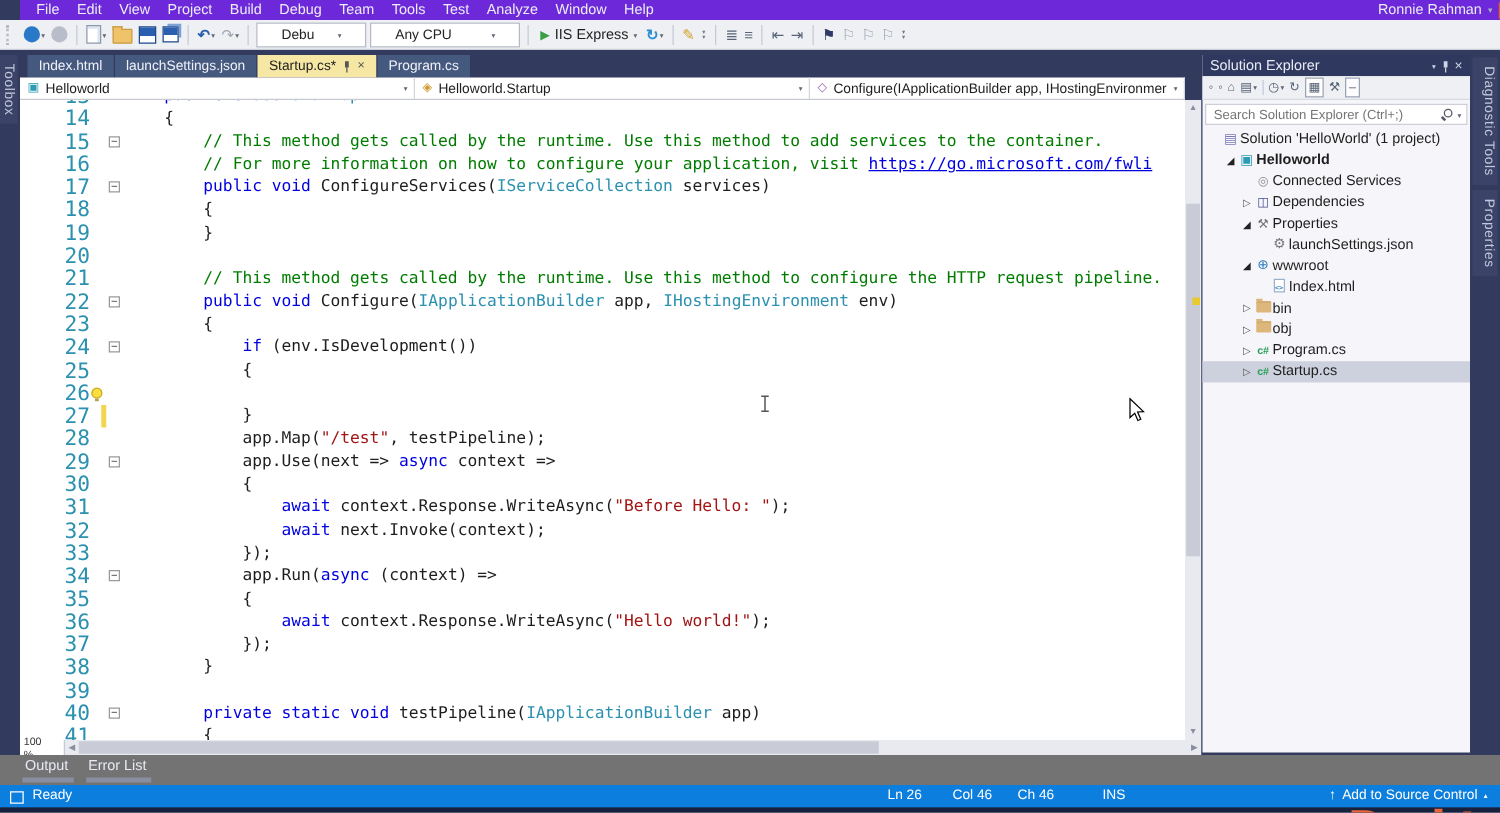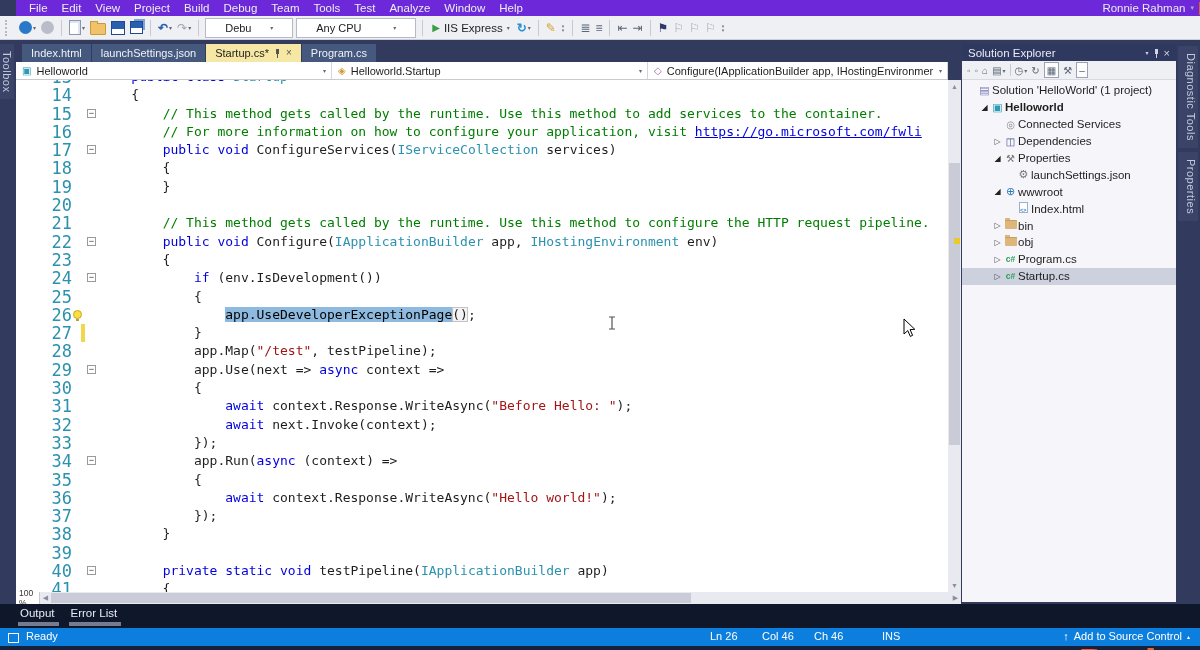--- a/index.html
+++ b/index.html
@@ -102,21 +102,21 @@
   .tk-b{background:#f3f3f3;box-shadow:inset 0 0 0 1px #c4c4c4;}
 
   
   #vscroll{position:absolute;left:948px;top:80px;width:13px;height:512px;background:#e9eaef;}
   .vs-arrow{position:absolute;left:0;width:13px;height:13px;color:#8a8fa0;font-size:7px;
             text-align:center;line-height:13px;}
   #vs-thumb{position:absolute;left:1px;top:83px;width:11px;height:282px;background:#c9cbd6;}
   #vs-mark{position:absolute;left:6px;top:158px;width:6px;height:6px;background:#e8c92e;}
   #hscroll{position:absolute;left:16px;top:592px;width:945px;height:12px;background:#e9eaef;
            display:flex;align-items:center;}
-  #zoombox{width:24px;height:12px;background:#fff;border-right:1px solid #c6c9d4;font-size:8.5px;
+  #zoombox{width:36px;height:12px;background:#fff;border-right:1px solid #c6c9d4;font-size:8.5px;
            color:#333;display:flex;align-items:center;justify-content:space-between;
            padding:0 3px;box-sizing:border-box;flex:none;gap:40px;}
   .hs-arrow{width:11px;color:#8a8fa0;font-size:7px;text-align:center;flex:none;}
   #hs-thumb{width:640px;height:10px;background:#c9cbd6;flex:none;}
   #hs-rest{flex:1}
 
   
   #sepanel{position:absolute;left:962px;top:44px;width:214px;height:558px;background:#f6f6fa;}
   #se-header{height:17px;background:#2f3960;color:#e8eaf4;font-size:11.5px;display:flex;
              align-items:center;padding:0 6px;gap:4px;}
@@ -152,21 +152,21 @@
   .ti-csharp{color:#2aa05a;font-weight:bold;font-size:8.5px}
   .ti-folder{display:inline-block;width:12px;height:9px;background:#dcb67a;border-radius:1px;
              position:relative;box-shadow:inset 0 1px 0 #c9a15e;}
   .ti-folder::before{content:"";position:absolute;top:-2px;left:0;width:5px;height:2px;background:#dcb67a;}
   .ti-html{display:inline-block;width:9px;height:11px;background:#fff;border:1px solid #9bb0c9;
            position:relative;box-sizing:border-box;}
   .ti-html::after{content:"<>";position:absolute;left:0px;top:2px;font-size:5.5px;color:#2a7ab8;
            font-weight:bold;}
 
   
-  #bottompanel{position:absolute;left:0;top:604px;width:1200px;height:24px;background:#0f172a;
+  #bottompanel{position:absolute;left:0;top:604px;width:1200px;height:24px;background:#737373;
                display:flex;align-items:flex-start;padding:3px 0 0 20px;box-sizing:border-box;}
   .btab{color:#e8ebf5;font-size:11.5px;margin-right:16px;position:relative;padding-bottom:7px;}
   .btab::after{content:"";position:absolute;left:-2px;right:-4px;bottom:0;height:4px;
                background:#8f96ad;opacity:.8;}
   #statusbar{position:absolute;left:0;top:628px;width:1200px;height:18px;background:#0c7edd;
              color:#fff;font-size:11px;}
   #st-ready{position:absolute;left:26px;top:2px;}
   .st-ic{position:absolute;left:8px;top:5px;width:9px;height:8px;border:1px solid #fff;}
   #st-ln{position:absolute;left:710px;top:2px}#st-col{position:absolute;left:762px;top:2px}
   #st-ch{position:absolute;left:814px;top:2px}#st-ins{position:absolute;left:882px;top:2px}
@@ -417,21 +417,20 @@
         <div class="ed-line">
           <span class="ed-num">25</span>
           <span class="ed-margin"></span>
           <pre class="ed-code"><span>            {</span></pre>
         </div>
         <div class="ed-line">
           <span class="ed-num">26</span>
           <span class="ed-margin">
             <span class="bulb"></span>
           </span>
-          <pre class="ed-code"><span>                </span><span class="tk-sel">app.UseDeveloperExceptionPage</span><span class="tk-b">()</span><span>;</span></pre>
         </div>
         <div class="ed-line">
           <span class="ed-num">27</span>
           <span class="ed-margin">
             <span class="chg"></span>
           </span>
           <pre class="ed-code"><span>            }</span></pre>
         </div>
         <div class="ed-line">
           <span class="ed-num">28</span>
@@ -562,20 +561,25 @@
         <span class="se-ti boxed">
           <span>▦</span>
         </span>
         <span class="se-ti">
           <span>⚒</span>
         </span>
         <span class="se-ti boxed">
           <span>‒</span>
         </span>
       </div>
+    <div id="se-search">
+      <input placeholder="Search Solution Explorer (Ctrl+;)" style="">
+      <span class="mag"></span>
+      <span class="caret">▾</span>
+    </div>
     <div id="se-tree">
         <div class="tr-row" style="padding-left: 4px;">
           <span class="tr-exp"></span>
           <span class="tr-ic"><span class="ti-solution">▤</span></span>
           <span>Solution 'HelloWorld' (1 project)</span>
         </div>
         <div class="tr-row" style="padding-left: 17px;">
           <span class="tr-exp open">◢</span>
           <span class="tr-ic"><span class="ti-project">▣</span></span>
           <span class="tr-bold">Helloworld</span>

